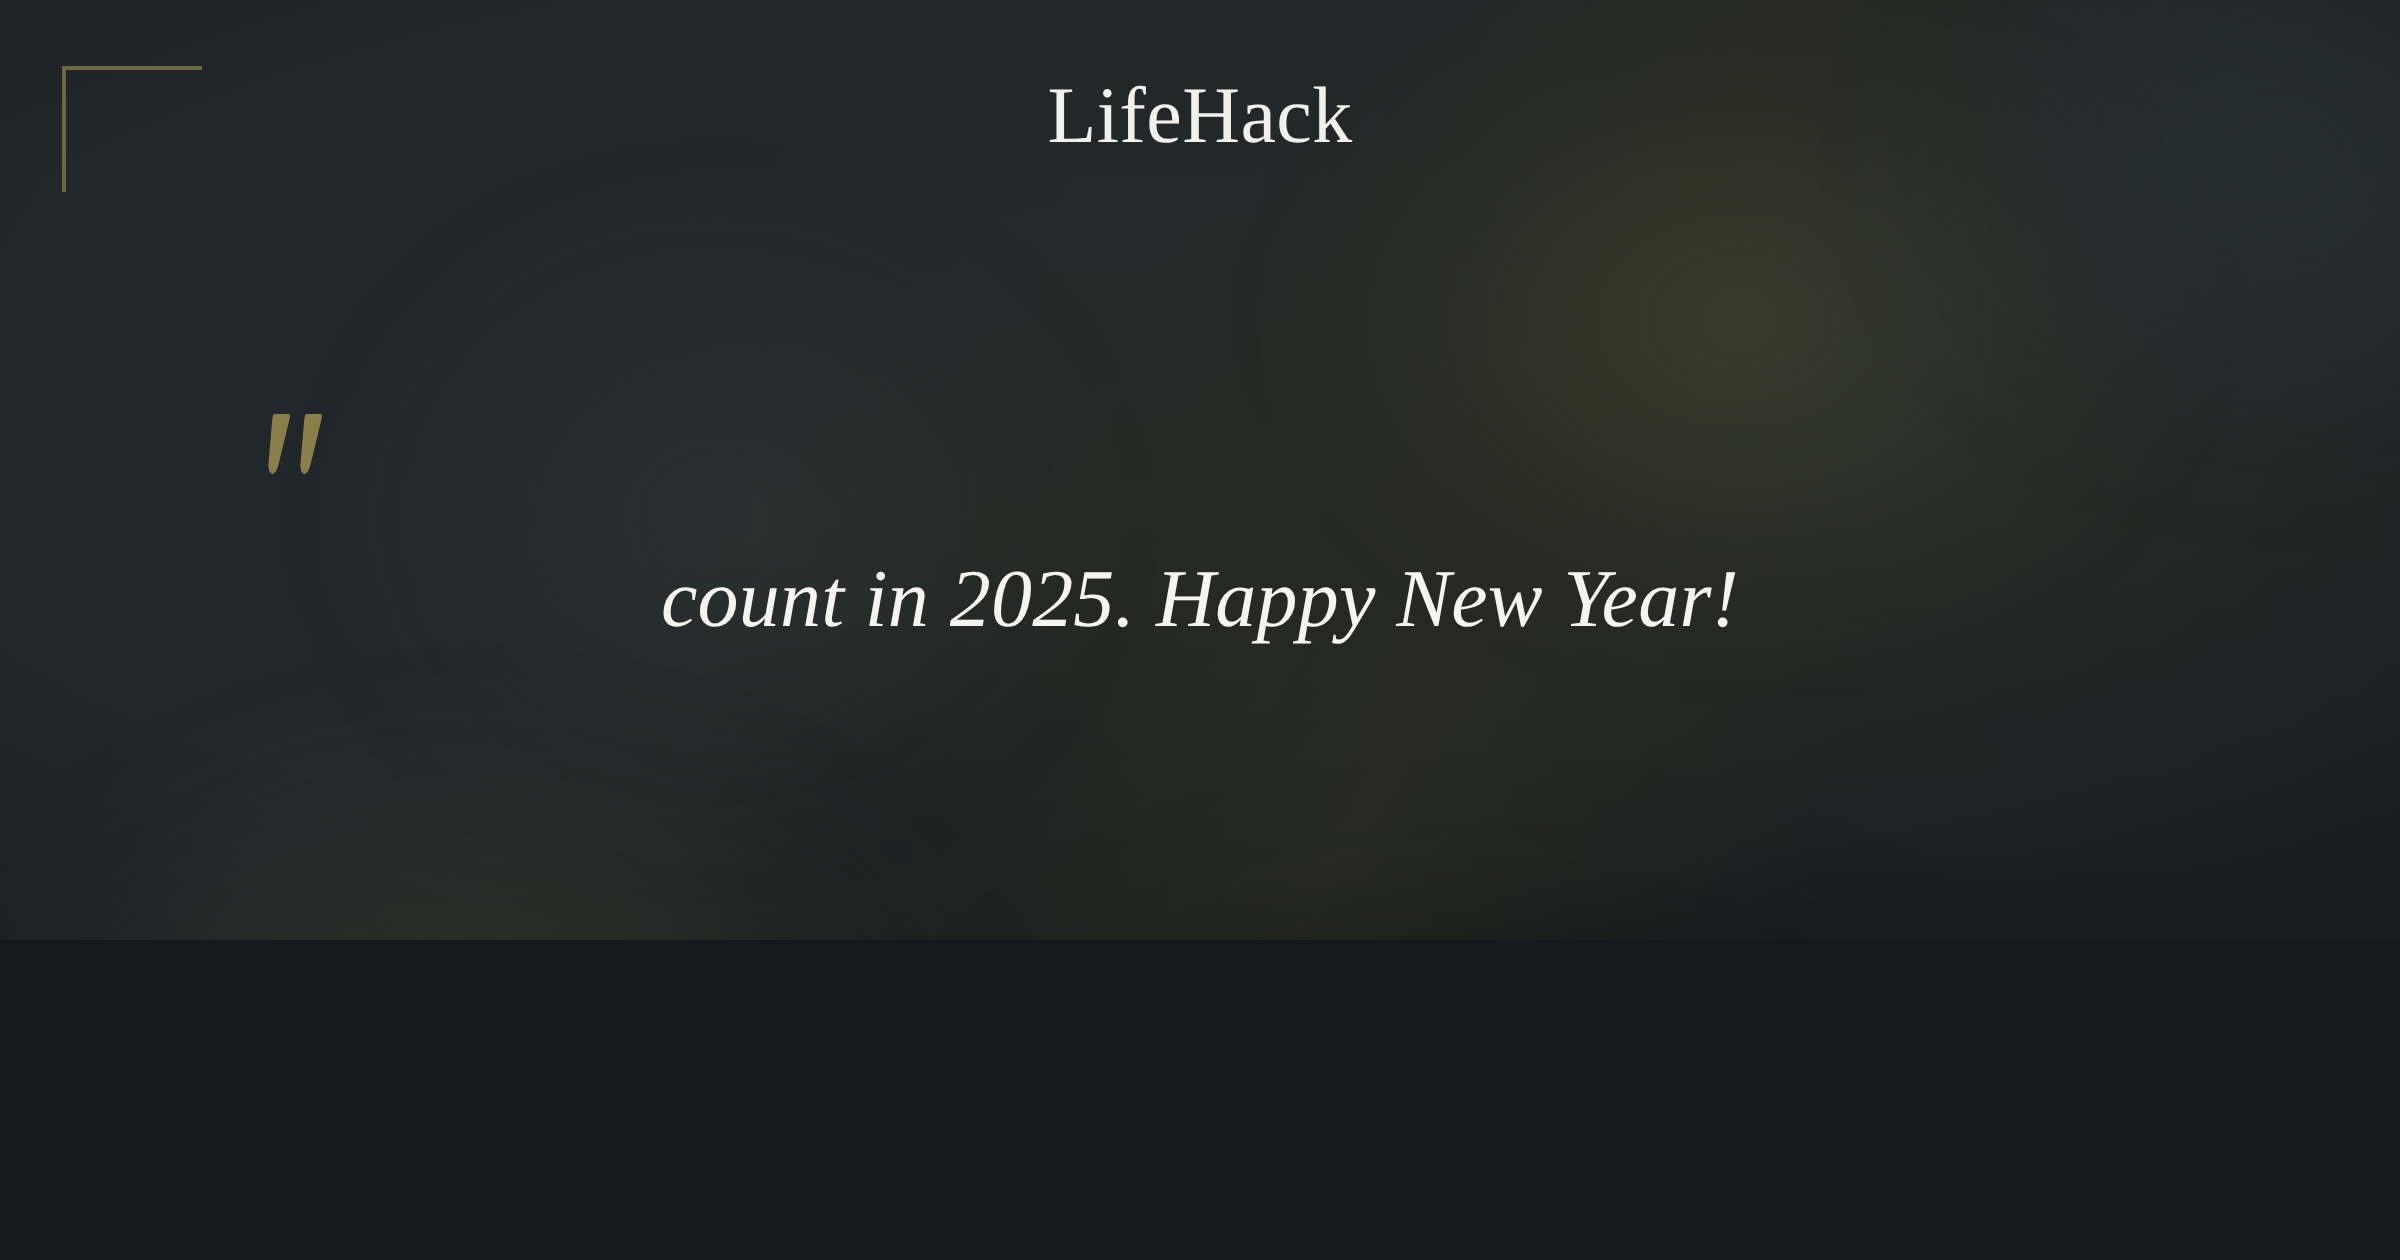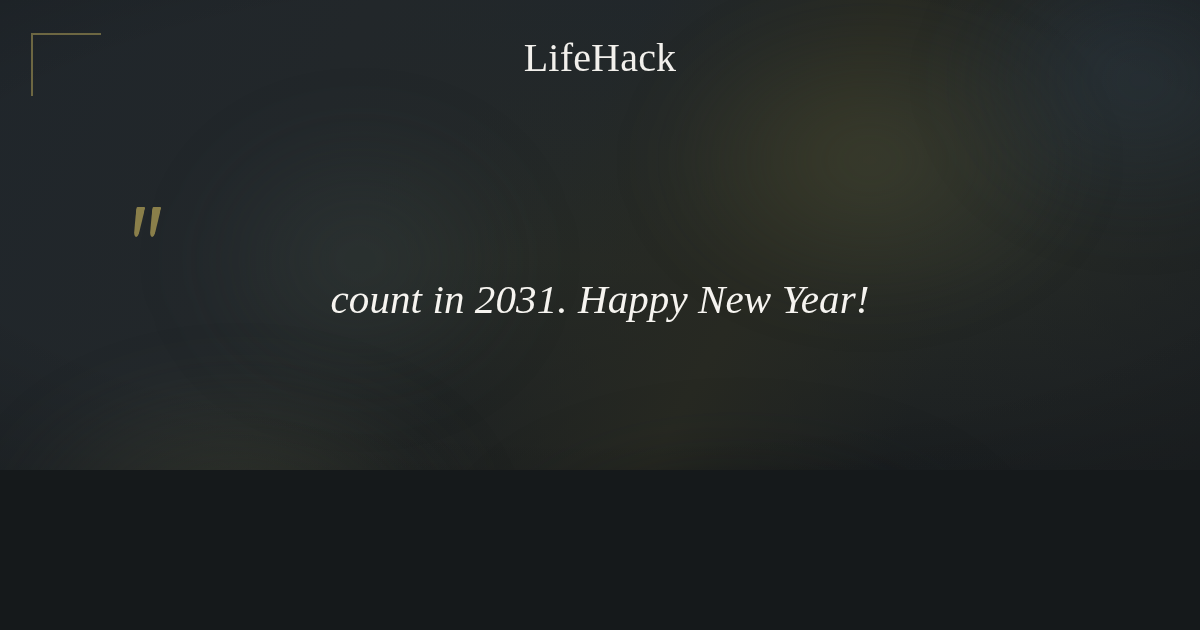--- a/index.html
+++ b/index.html
@@ -166,16 +166,16 @@
   </div>
 
   <div class="brand">LifeHack</div>
 
   <div class="quote-mark">
     <i class="one"></i>
     <i class="two"></i>
   </div>
 
   <div class="quote">
-    <span class="line">count in 2031. Happy New Year!</span>
+    <span class="line">count in 2025. Happy New Year!</span>
   </div>
 
 </div>
 
 </body></html>

